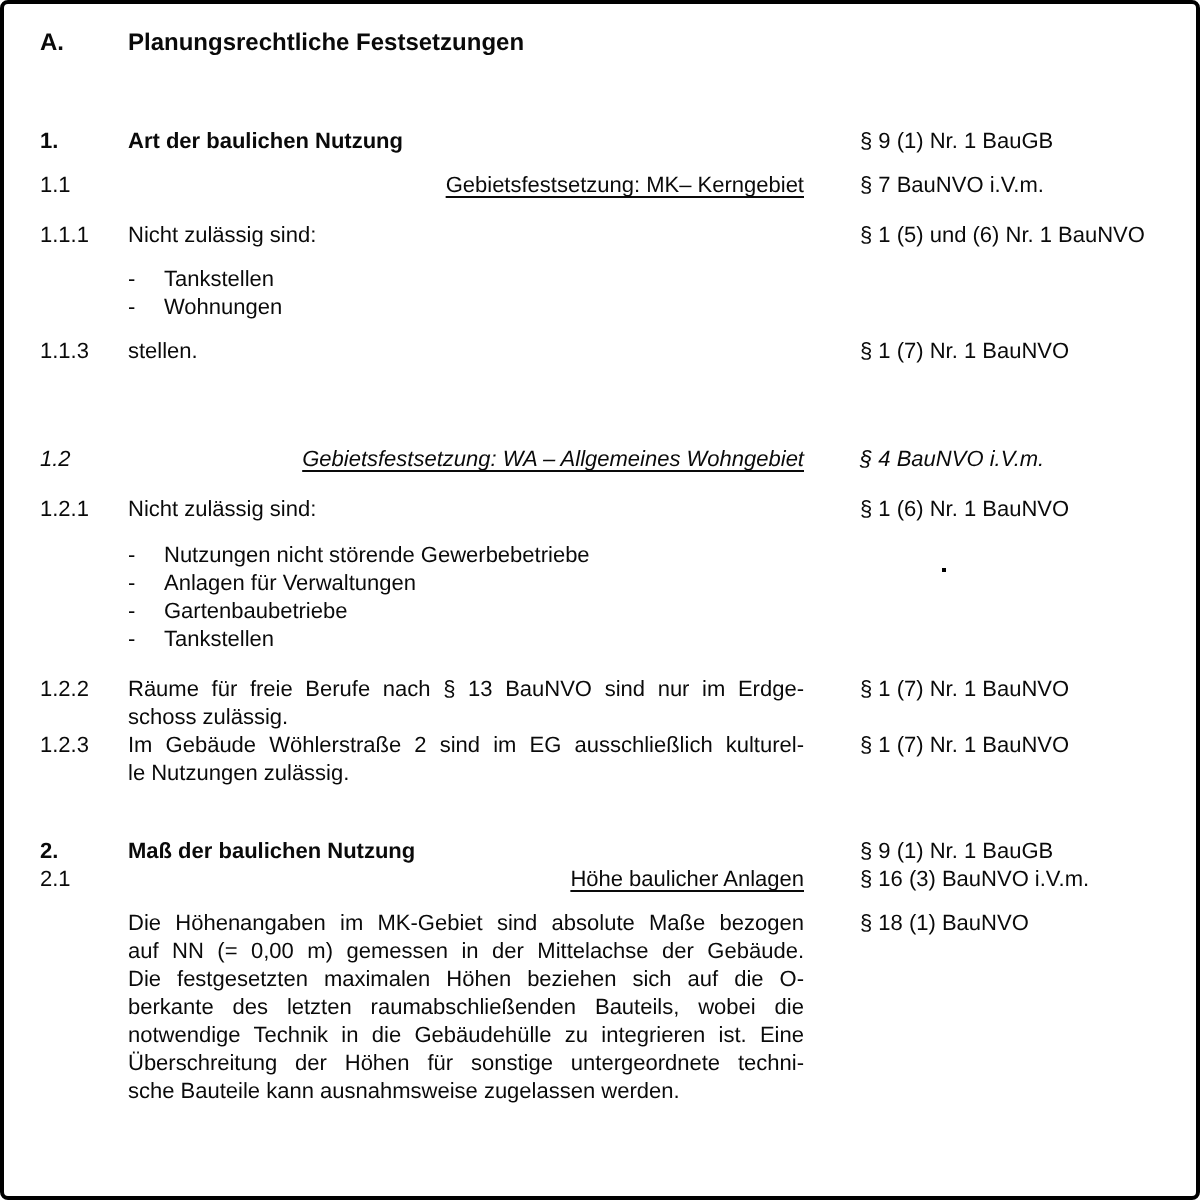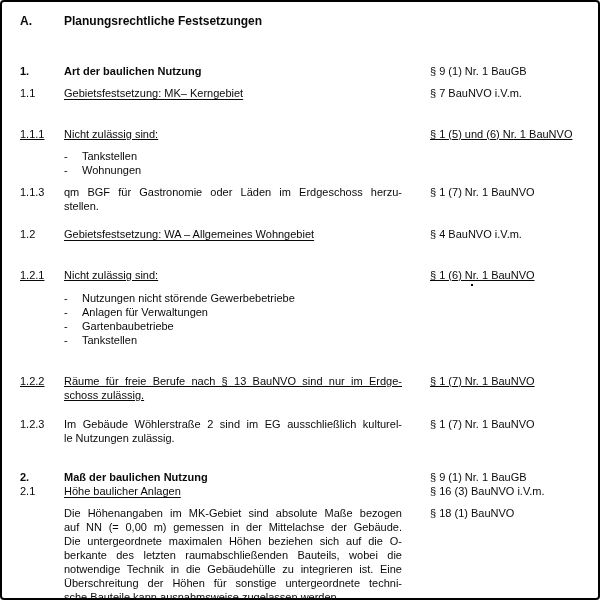--- a/index.html
+++ b/index.html
@@ -26,31 +26,31 @@
   .row {
     display: grid;
     grid-template-columns: 44px 338px 1fr;
     align-items: start;
   }
   .num { white-space: nowrap; }
   .txt { width: 338px; }
   .ref { padding-left: 28px; white-space: nowrap; }
   .bold { font-weight: 700; }
   .h { font-size: 12px; }
-  .u { text-decoration: underline; text-underline-offset: 2px; }
+  .u { text-decoration: underline; text-underline-offset: 2px; text-align: right; }
   .jline { text-align: justify; text-align-last: justify; }
   .b { display: flex; }
   .dash { width: 18px; flex: 0 0 18px; }
   .mt8  { margin-top: 8px; }
   .mt9  { margin-top: 9px; }
-  .mt11 { margin-top: 27px; text-decoration: underline; }
+  .mt11 { margin-top: 11px; }
   .mt12 { margin-top: 8px; }
-  .mt15 { margin-top: 15px; }
+  .mt15 { }
   .mt16 { }
-  .mt23 { margin-top: 14px; }
+  .mt23 { margin-top: 40px; font-style: italic; }
   .mt25 { margin-top: 25px; }
   .mt36 { margin-top: 36px; }
   .stray {
     position: absolute;
     left: 469px; top: 282px;
     width: 2px; height: 2px;
     background: #000;
   }
 </style>
 </head>
@@ -93,21 +93,20 @@
         <span class="dash">-</span>
         <span>Wohnungen</span>
       </div>
     </div>
     <div class="ref"></div>
   </div>
 
   <div class="row mt8">
     <div class="num">1.1.3</div>
     <div class="txt">
-      <div class="jline">qm BGF für Gastronomie oder Läden im Erdgeschoss herzu-</div>
       <div>stellen.</div>
     </div>
     <div class="ref">§ 1 (7) Nr. 1 BauNVO</div>
   </div>
 
   <div class="row mt23">
     <div class="num">1.2</div>
     <div class="txt u">Gebietsfestsetzung: WA – Allgemeines Wohngebiet</div>
     <div class="ref">§ 4 BauNVO i.V.m.</div>
   </div>
@@ -169,21 +168,21 @@
     <div class="num">2.1</div>
     <div class="txt u">Höhe baulicher Anlagen</div>
     <div class="ref">§ 16 (3) BauNVO i.V.m.</div>
   </div>
 
   <div class="row mt8">
     <div class="num"></div>
     <div class="txt">
       <div class="jline">Die Höhenangaben im MK-Gebiet sind absolute Maße bezogen</div>
       <div class="jline">auf NN (= 0,00 m) gemessen in der Mittelachse der Gebäude.</div>
-      <div class="jline">Die untergeordnete maximalen Höhen beziehen sich auf die O-</div>
+      <div class="jline">Die festgesetzten maximalen Höhen beziehen sich auf die O-</div>
       <div class="jline">berkante des letzten raumabschließenden Bauteils, wobei die</div>
       <div class="jline">notwendige Technik in die Gebäudehülle zu integrieren ist. Eine</div>
       <div class="jline">Überschreitung der Höhen für sonstige untergeordnete techni-</div>
       <div>sche Bauteile kann ausnahmsweise zugelassen werden.</div>
     </div>
     <div class="ref">§ 18 (1) BauNVO</div>
   </div>
 
   <div class="stray"></div>
 

